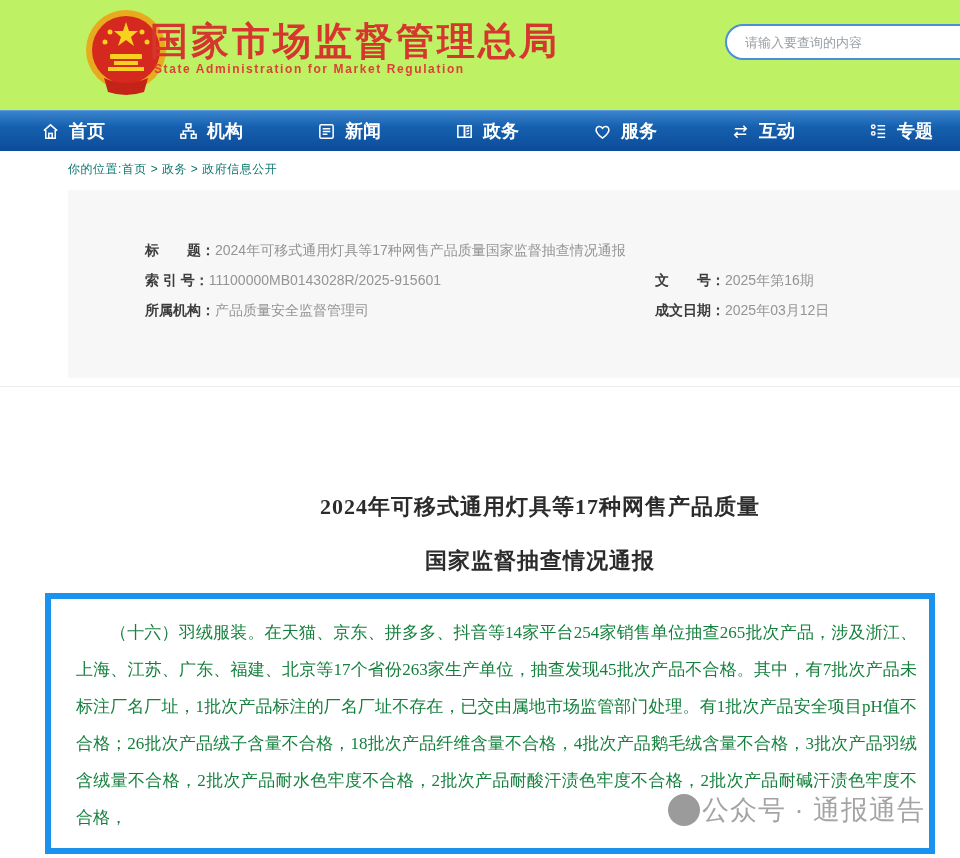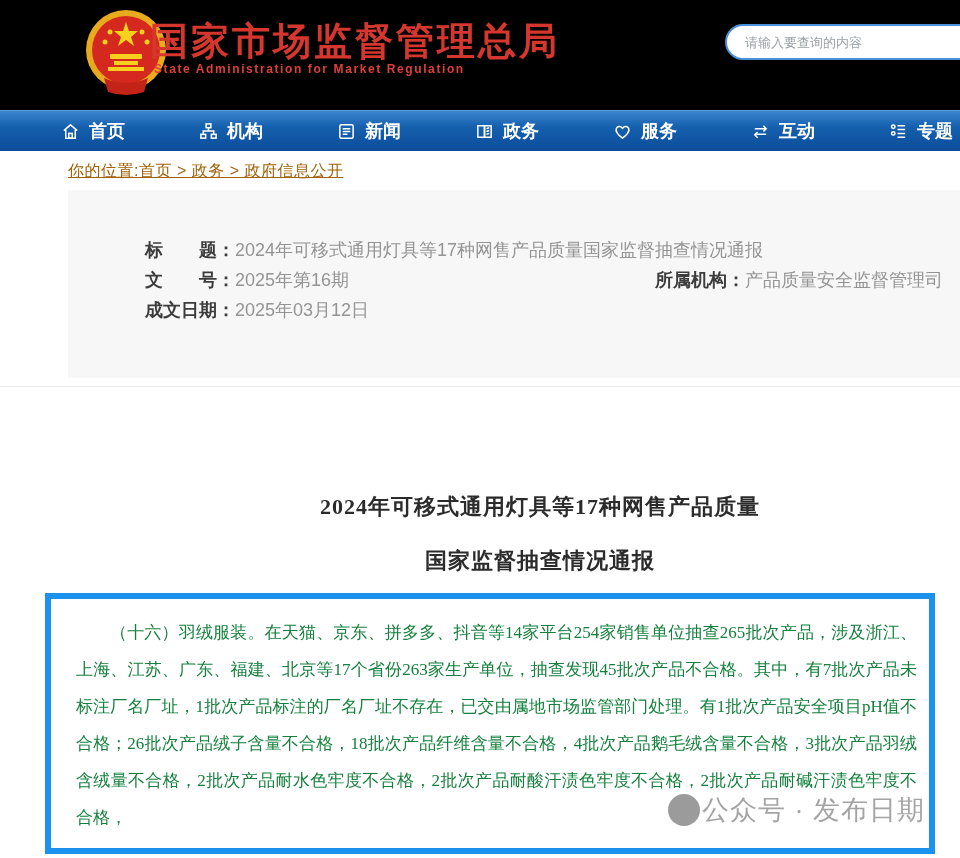--- a/index.html
+++ b/index.html
@@ -8,21 +8,21 @@
   .page {
     position: relative;
     width: 960px;
     height: 858px;
     margin: 0 auto;
     background: #ffffff;
     overflow: hidden;
   }
 
   
-  .site-header { position: absolute; top: 0; left: 0; width: 100%; height: 139px; background: #000000; }
+  .site-header { position: absolute; top: 0; left: 0; width: 100%; height: 139px; background: #bef264; }
   .emblem { position: absolute; left: 84px; top: 8px; width: 84px; height: 88px; }
   .org-name-cn {
     position: absolute; left: 150px; top: 16px;
     font-size: 38px; font-weight: bold; color: #d5372e; letter-spacing: 3px;
     font-family: "Liberation Sans", sans-serif;
   }
   .org-name-en {
     position: absolute; left: 154px; top: 62px;
     font-size: 12px; font-weight: bold; color: #dd4038; letter-spacing: 1.6px;
   }
@@ -39,49 +39,49 @@
     font-family: "Liberation Sans", sans-serif;
   }
   .search-box input::placeholder { color: #9aa0a6; }
 
   
   .nav-bar {
     position: absolute; top: 110px; left: 0; width: 100%; height: 41px;
     background: linear-gradient(180deg, #3b84ce 0%, #1560ae 40%, #0c4c9a 100%);
     border-top: 1px solid #5a9cda;
     display: flex; align-items: center;
-    padding-left: 61px;
+    padding-left: 41px;
   }
   .nav-item {
     display: flex; align-items: center; gap: 9px;
     margin-right: 74px;
     color: #ffffff; font-size: 18px; font-weight: bold;
     white-space: nowrap; cursor: pointer;
     flex: 0 0 auto;
   }
   .nav-item .nav-icon { display: inline-flex; width: 19px; height: 19px; }
   .nav-item svg { width: 19px; height: 19px; }
 
   
   .breadcrumb {
     position: absolute; left: 68px; top: 161px;
-    font-size: 16px; color: #a16207; letter-spacing: 0.5px; text-decoration: underline;
+    font-size: 12px; color: #0f766e; letter-spacing: 0.5px;
   }
 
   
   .meta-panel {
     position: absolute; left: 68px; top: 190px; width: 892px; height: 188px;
     background: #f7f7f7;
   }
   .meta-grid {
     display: grid; grid-template-columns: 510px 1fr;
     margin: 50px 0 0 77px;
     row-gap: 9px;
   }
-  .meta-row { font-size: 18px; line-height: 21px; white-space: nowrap; }
+  .meta-row { font-size: 14px; line-height: 21px; white-space: nowrap; }
   .meta-row.full { grid-column: 1 / -1; }
   .meta-label { color: #3c3c3c; font-weight: bold; }
   .meta-value { color: #949494; }
   .content-divider {
     position: absolute; left: 0; top: 386px; width: 100%; height: 0;
     border-top: 1px solid #ececec;
   }
 
   
   .article { position: absolute; left: 68px; top: 387px; width: 944px; }
@@ -222,20 +222,23 @@
   </div>
 
   <div class="breadcrumb">你的位置:首页 &gt; 政务 &gt; 政府信息公开</div>
 
   <div class="meta-panel">
     <div class="meta-grid">
       <div class="meta-row full">
         <span class="meta-label">标　　题：</span><span class="meta-value">2024年可移式通用灯具等17种网售产品质量国家监督抽查情况通报</span>
       </div>
       <div class="meta-row">
+        <span class="meta-label">索 引 号：</span><span class="meta-value">11100000MB0143028R/2025-915601</span>
+      </div>
+      <div class="meta-row">
         <span class="meta-label">文　　号：</span><span class="meta-value">2025年第16期</span>
       </div>
       <div class="meta-row">
         <span class="meta-label">所属机构：</span><span class="meta-value">产品质量安全监督管理司</span>
       </div>
       <div class="meta-row">
         <span class="meta-label">成文日期：</span><span class="meta-value">2025年03月12日</span>
       </div>
     </div>
   </div>
@@ -245,16 +248,16 @@
     <div class="doc-title doc-title-line1">2024年可移式通用灯具等17种网售产品质量</div>
     <div class="doc-title doc-title-line2">国家监督抽查情况通报</div>
   </div>
 
   <div class="highlight-box">
     <p>（十六）羽绒服装。在天猫、京东、拼多多、抖音等14家平台254家销售单位抽查265批次产品，涉及浙江、上海、江苏、广东、福建、北京等17个省份263家生产单位，抽查发现45批次产品不合格。其中，有7批次产品未标注厂名厂址，1批次产品标注的厂名厂址不存在，已交由属地市场监管部门处理。有1批次产品安全项目pH值不合格；26批次产品绒子含量不合格，18批次产品纤维含量不合格，4批次产品鹅毛绒含量不合格，3批次产品羽绒含绒量不合格，2批次产品耐水色牢度不合格，2批次产品耐酸汗渍色牢度不合格，2批次产品耐碱汗渍色牢度不合格，</p>
   </div>
 
   <div class="watermark">
     <span class="watermark-circle"></span>
-    <span class="watermark-text">公众号 · 发布日期</span>
+    <span class="watermark-text">公众号 · 通报通告</span>
   </div>
 
 </div>
 
 </body></html>

